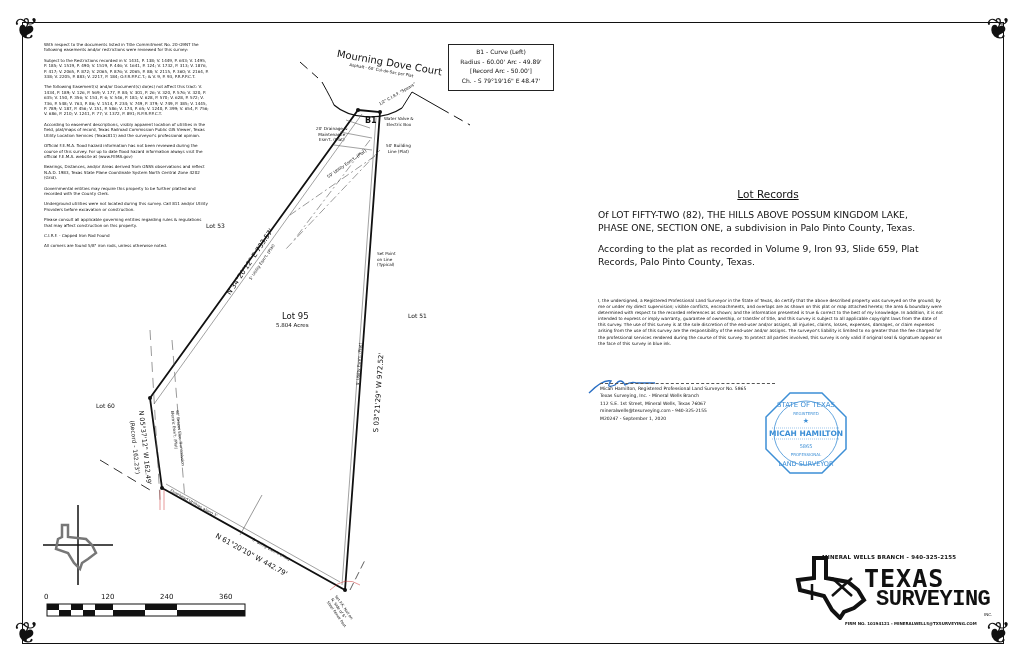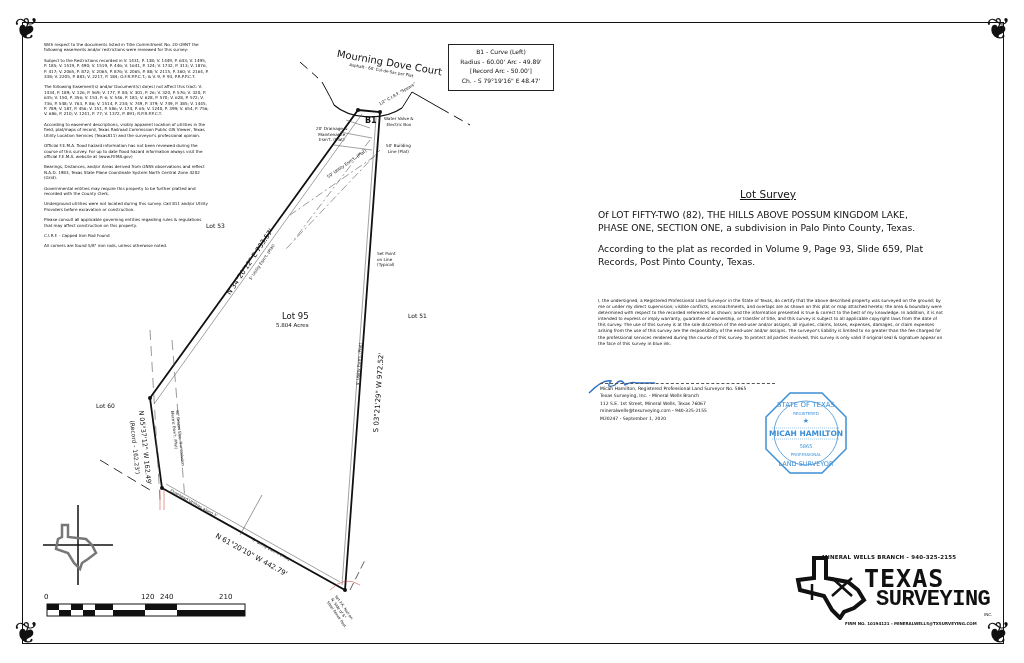--- a/index.html
+++ b/index.html
@@ -153,28 +153,28 @@
 </div>
 
 <div class="curve-box">
   <div>B1 - Curve (Left)</div>
   <div>Radius - 60.00'  Arc - 49.89'</div>
   <div>[Record Arc - 50.00']</div>
   <div>Ch. - S 79°19'16" E 48.47'</div>
 </div>
 
 <div class="scale-labels lbl" style="left:44px;">0</div>
-<div class="scale-labels lbl" style="left:101px;margin-left:40px;">120</div>
+<div class="scale-labels lbl" style="left:101px;">120</div>
 <div class="scale-labels lbl" style="left:160px;">240</div>
-<div class="scale-labels lbl" style="left:219px;">210</div>
+<div class="scale-labels lbl" style="left:219px;">360</div>
 
 <div class="title-block">
-  <div class="title">Lot Survey</div>
+  <div class="title">Lot Records</div>
   <p>Of LOT FIFTY-TWO (82), THE HILLS ABOVE POSSUM KINGDOM LAKE, PHASE ONE, SECTION ONE, a subdivision in Palo Pinto County, Texas.</p>
-  <p>According to the plat as recorded in Volume 9, Page 93, Slide 659, Plat Records, Post Pinto County, Texas.</p>
+  <p>According to the plat as recorded in Volume 9, Iron 93, Slide 659, Plat Records, Palo Pinto County, Texas.</p>
 </div>
 
 <div class="cert">I, the undersigned, a Registered Professional Land Surveyor in the State of Texas, do certify that the above described property was surveyed on the ground; by me or under my direct supervision; visible conflicts, encroachments, and overlaps are as shown on this plat or map attached hereto; the area &amp; boundary were determined with respect to the recorded references as shown; and the information presented is true &amp; correct to the best of my knowledge. In addition, it is not intended to express or imply warranty, guarantee of ownership, or transfer of title, and this survey is subject to all applicable copyright laws from the date of this survey. The use of this survey is at the sole discretion of the end-user and/or assigns, all injuries, claims, losses, expenses, damages, or claim expenses arising from the use of this survey are the responsibility of the end-user and/or assigns. The surveyor's liability is limited to no greater than the fee charged for the professional services rendered during the course of this survey. To protect all parties involved, this survey is only valid if original seal &amp; signature appear on the face of this survey in blue ink.</div>
 
 <svg style="position:absolute;left:585px;top:375px;" width="80" height="22">
   <path d="M4,18 Q18,4 26,6 Q20,14 30,10 Q36,2 40,10 Q46,6 52,8 L70,8" fill="none" stroke="#2a6fc4" stroke-width="1.3"></path>
 </svg>
 <div class="sig-block">
   <div class="sig-line"></div>
   <div>Micah Hamilton, Registered Professional Land Surveyor No. 5865</div>

